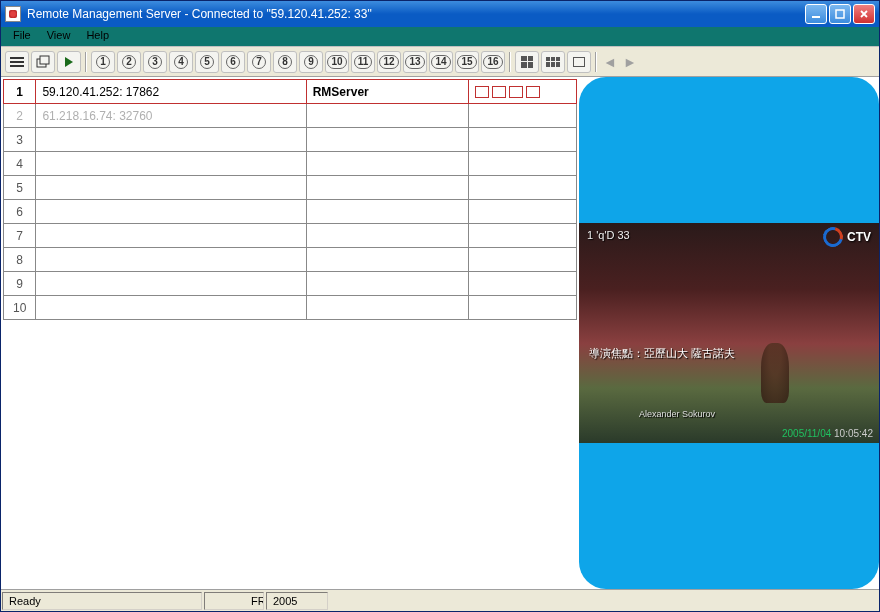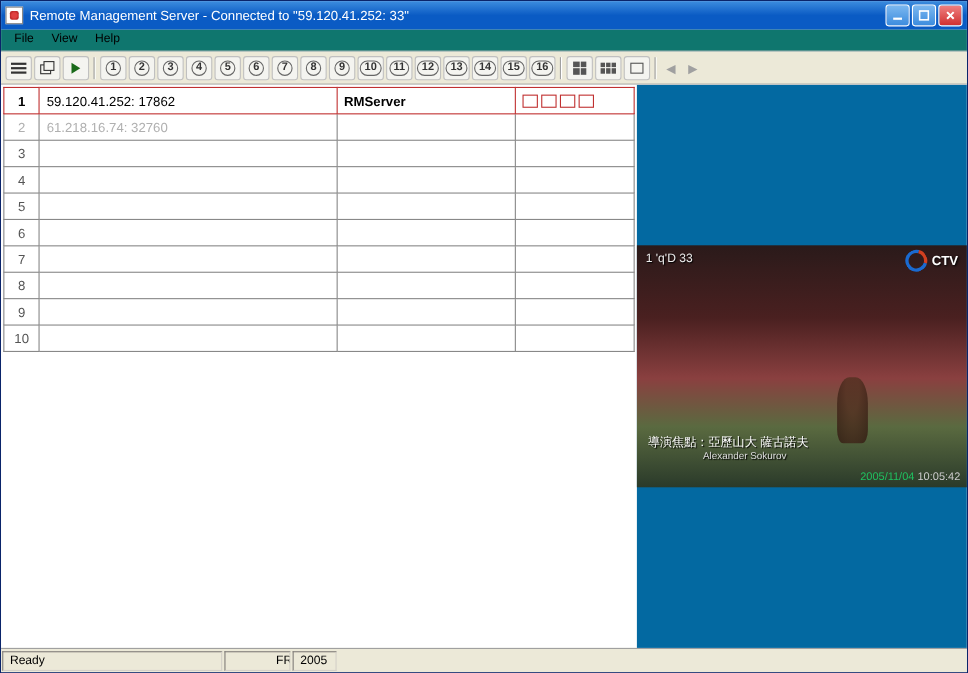--- a/index.html
+++ b/index.html
@@ -35,38 +35,38 @@
   table.grid td { border: 1px solid #888; height: 24px; padding: 2px 6px; font-size: 12px; vertical-align: middle; }
   table.grid tr.selected td { border: 1px solid #c03030; }
   table.grid td.rownum { width: 30px; text-align: center; color: #555; }
   table.grid tr.selected td.rownum { font-weight: bold; color: #000; }
   table.grid td.addr { width: 250px; }
   table.grid td.name { width: 150px; font-weight: bold; }
   table.grid tr.disabled td { color: #b0b0b0; }
   table.grid td.boxes { width: 100px; }
   .boxrow { display: flex; gap: 3px; }
   .boxrow i { width: 14px; height: 12px; border: 1px solid #c03030; display: inline-block; }
-  .rightpane { width: 300px; background: #0369a1; position: relative; display: flex; align-items: center; justify-content: center; }
+  .rightpane { width: 300px; background: #0ea5e9; position: relative; display: flex; align-items: center; justify-content: center; border-radius: 27px; }
   .video { width: 100%; height: 220px; position: relative; background: linear-gradient(to bottom, #2a1a1a 0%, #4a2020 30%, #8a4040 55%, #5a6a40 75%, #2a3a2a 100%); overflow: hidden; }
   .video .overlay-tl { position: absolute; top: 6px; left: 8px; color: #eee; font-size: 11px; text-shadow: 1px 1px 1px #000; }
   .video .overlay-tr { position: absolute; top: 4px; right: 8px; display: flex; align-items: center; gap: 4px; }
   .video .logo { color: #fff; font-weight: bold; font-size: 12px; text-shadow: 1px 1px 2px #000; text-align: right; }
   .video .logo-arc { width: 20px; height: 20px; border: 3px solid #1a6ad0; border-right-color: #d04020; border-radius: 50%; transform: rotate(-30deg); }
   .video .subtitle { position: absolute; bottom: 24px; left: 10px; color: #fff; font-size: 11px; text-shadow: 1px 1px 1px #000; }
-  .video .subtitle .eng { font-size: 9px; color: #ddd; display: block; margin-left: 50px; }
+  .video .subtitle .eng { font-size: 9px; color: #ddd; display: block; margin-left: 50px; margin-top: 48px; }
   .video .timestamp { position: absolute; bottom: 4px; right: 6px; color: #ccc; font-size: 10px; }
   .video .timestamp .date { color: #20c060; }
   .video .figure { position: absolute; right: 90px; bottom: 40px; width: 28px; height: 60px; background: radial-gradient(ellipse at 50% 20%, #503020 30%, #301810 100%); border-radius: 40% 40% 20% 20%; opacity: 0.8; }
   .statusbar { height: 22px; background: #ece9d8; border-top: 1px solid #a0a0a0; display: flex; align-items: center; font-size: 11px; }
   .statusbar .cell { border: 1px inset #d4d0c8; padding: 2px 6px; height: 18px; margin: 1px; display: flex; align-items: center; white-space: nowrap; overflow: hidden; }
   .statusbar .cell.ready { width: 200px; }
   .statusbar .cell.msg { flex: 1; }
   .statusbar .cell.fr { width: 60px; padding-left: 46px; }
   .statusbar .cell.dl { width: 210px; }
-  .statusbar .cell.yr { width: 40px; }
+  .statusbar .cell.yr { width: 62px; }
 </style>
 </head>
 <body>
 
 <div class="window">
 
   <div class="titlebar">
     <div class="app-icon">
         <div class="dot"></div>
       </div>

